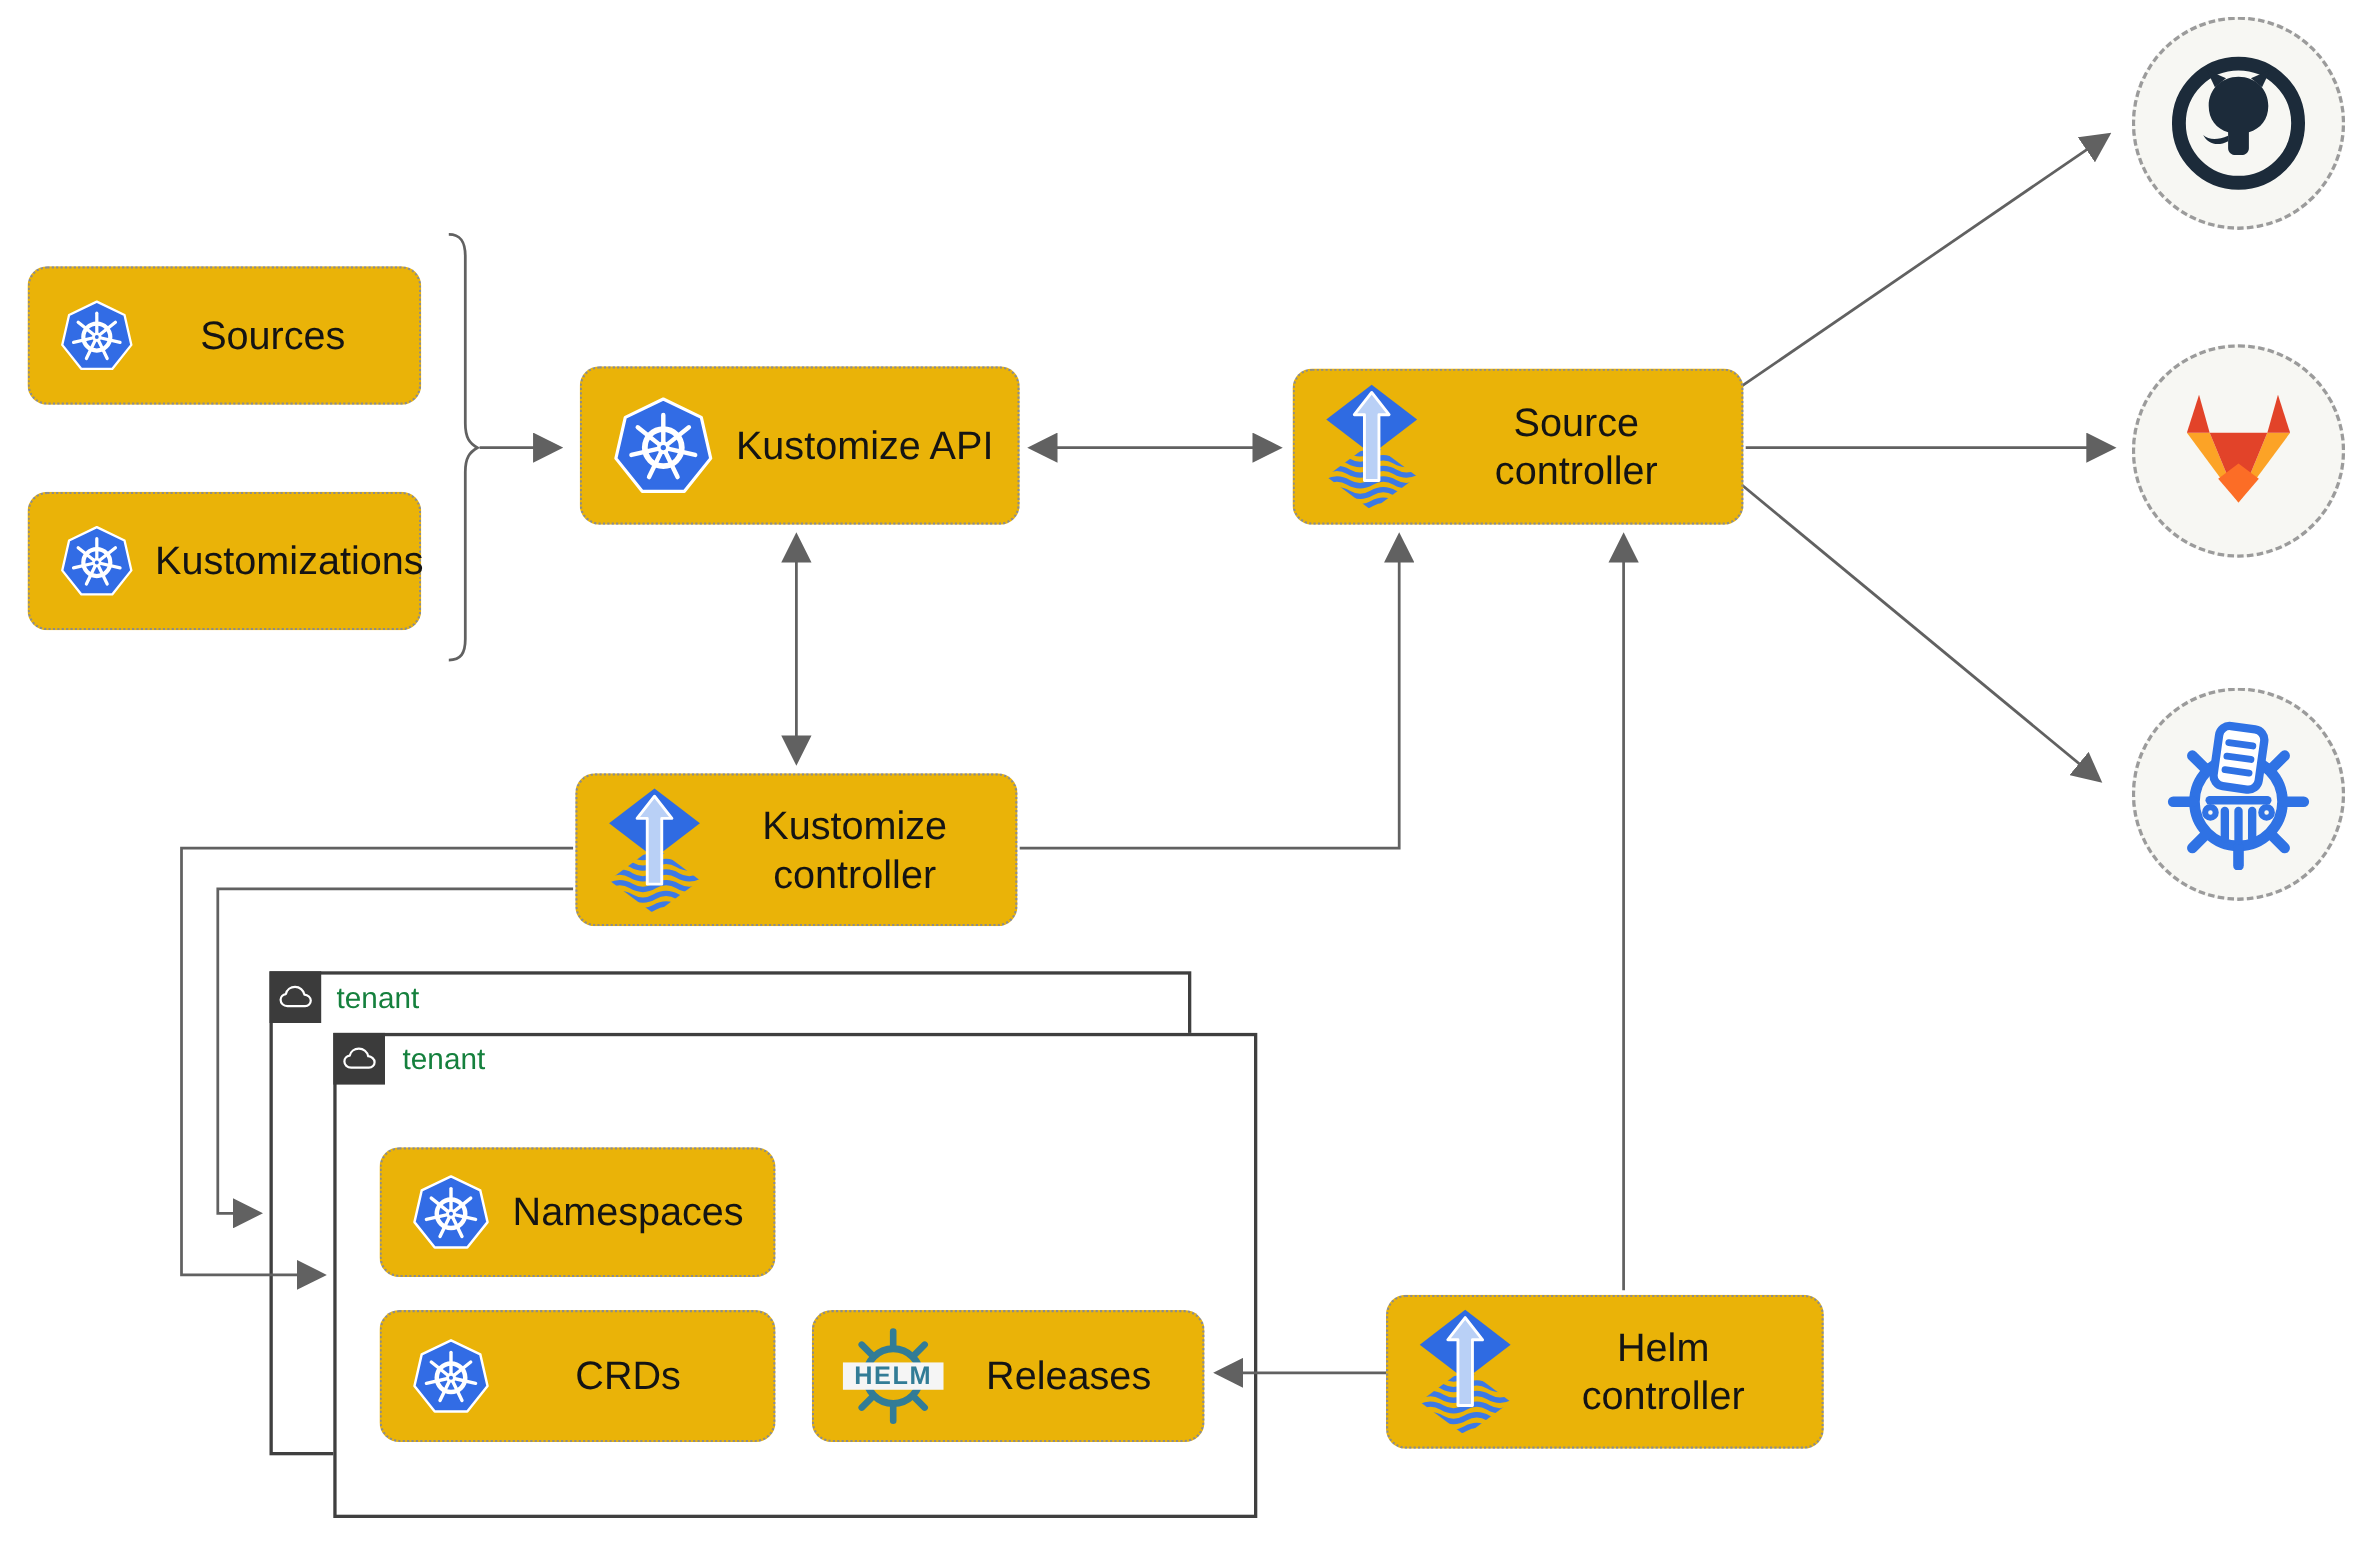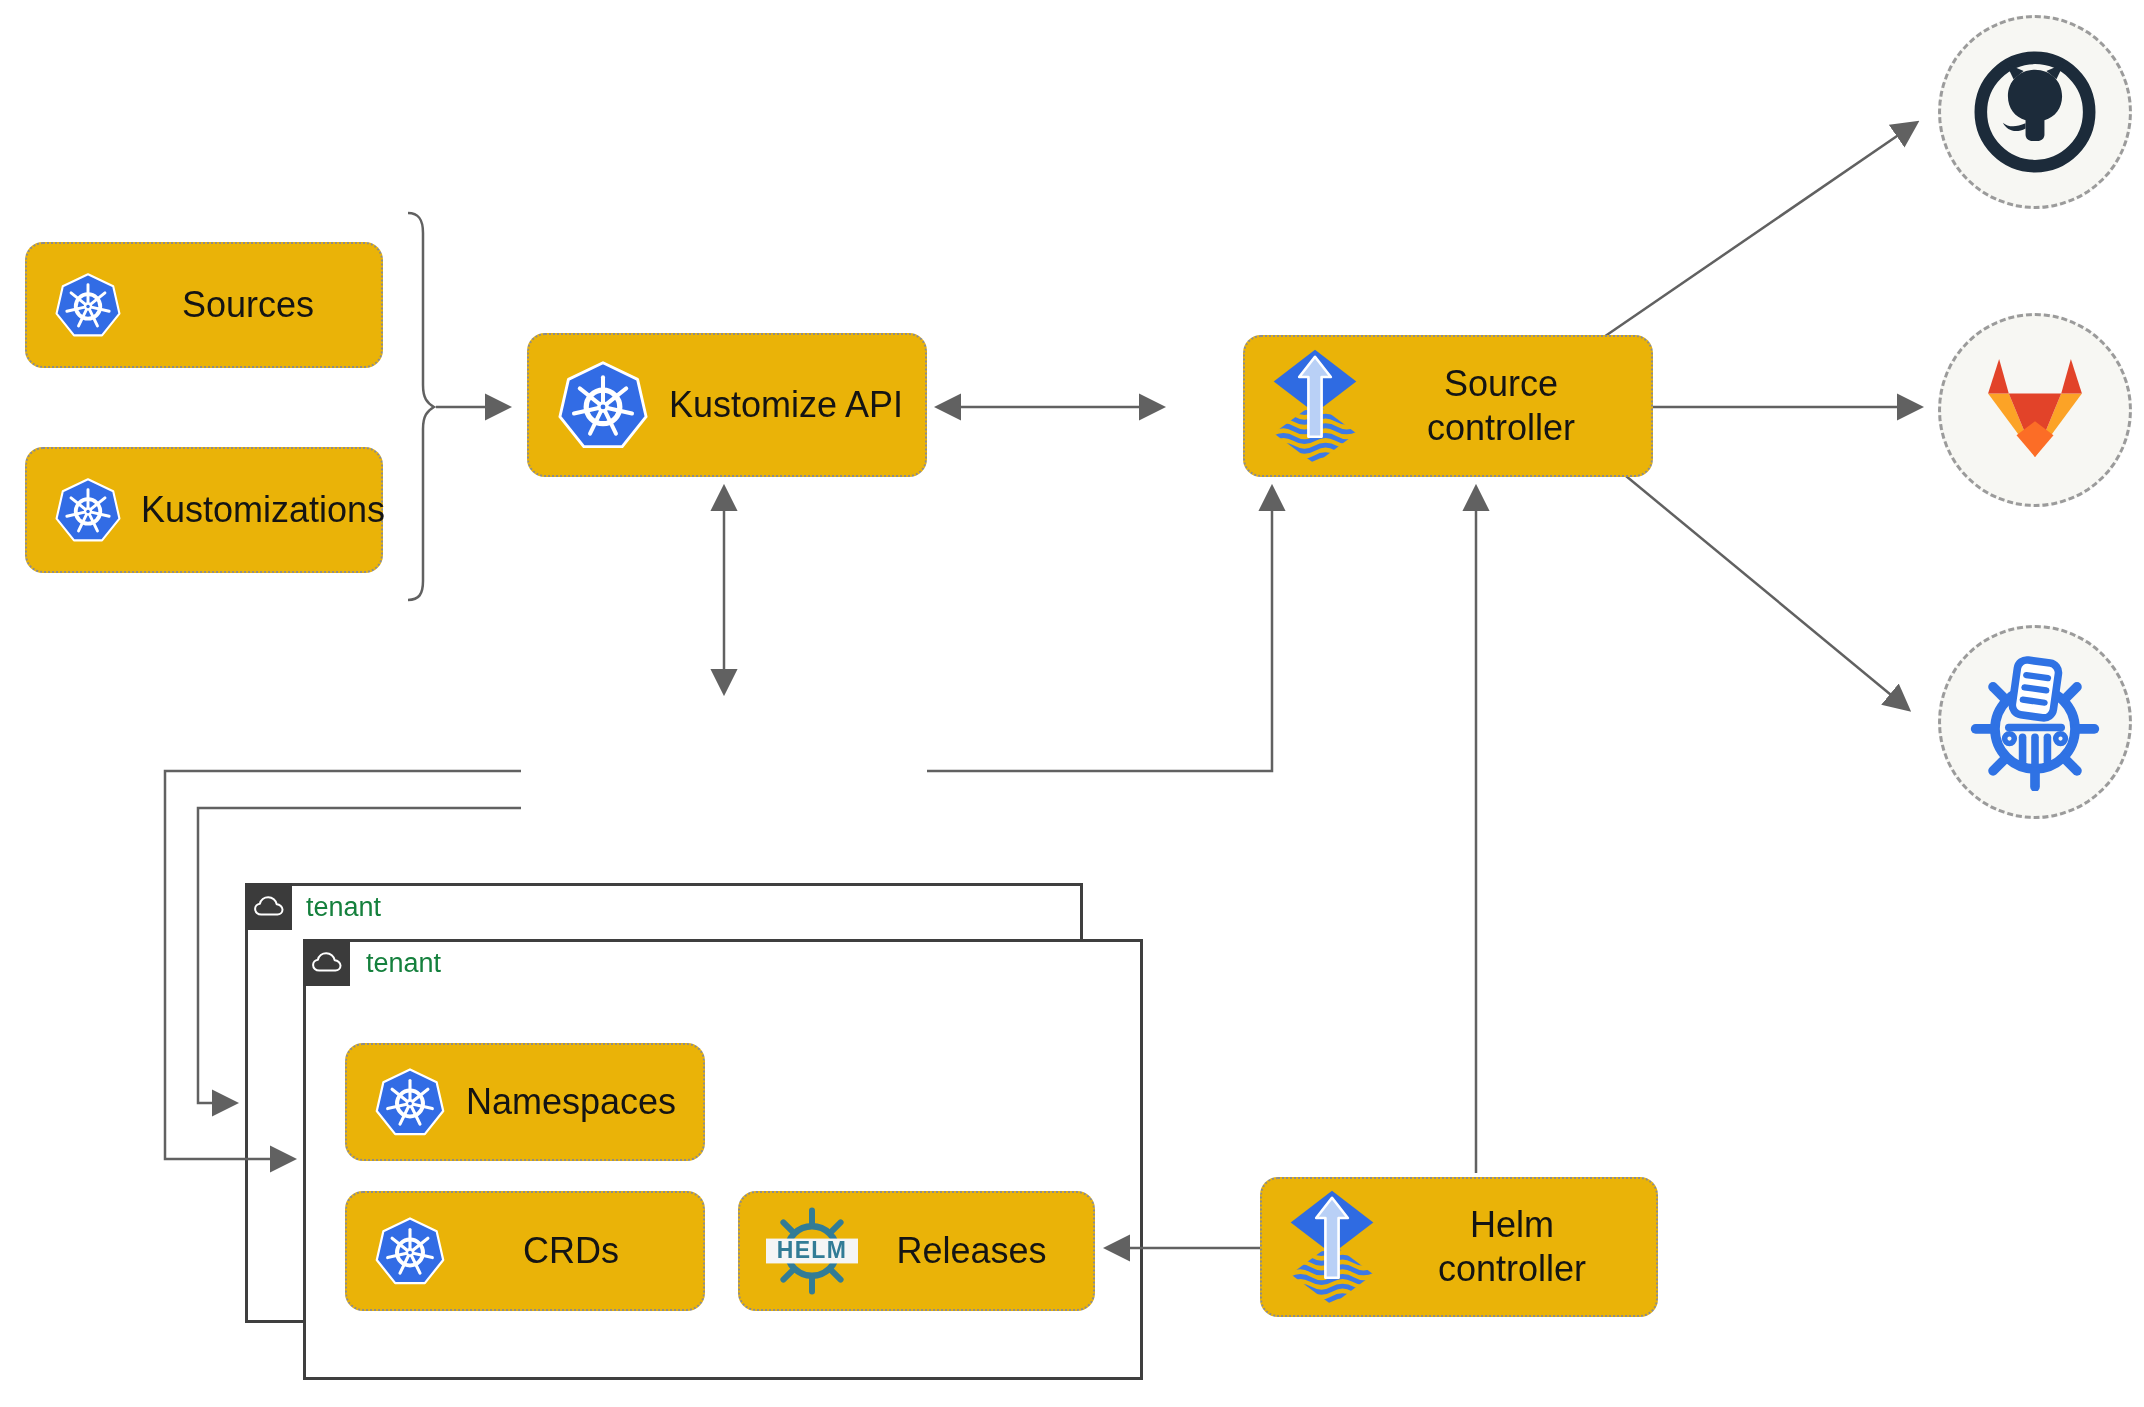--- a/index.html
+++ b/index.html
@@ -23,21 +23,21 @@
           border:3px dashed #9b9b9b;display:flex;align-items:center;justify-content:center;
           z-index:4;box-sizing:border-box;}
 
   .overlay{position:absolute;left:0;top:0;z-index:3;pointer-events:none;}
   .ln{stroke:#616161;stroke-width:2.5;fill:none;}
 
   
   #box-sources{left:25px;top:242px;width:358px;height:126px;}
   #box-kustomizations{left:25px;top:447px;width:358px;height:126px;}
   #box-k8sapi{left:527px;top:333px;width:400px;height:144px;}
-  #box-sourcectrl{left:1243px;top:335px;width:410px;height:142px;}
+  #box-sourcectrl{left:1175px;top:335px;width:410px;height:142px;}
   #box-kustomizectrl{left:523px;top:703px;width:402px;height:139px;}
   #box-helmctrl{left:1260px;top:1177px;width:398px;height:140px;}
   #box-namespaces{left:345px;top:1043px;width:360px;height:118px;}
   #box-rbac{left:738px;top:1043px;width:357px;height:118px;}
   #box-crds{left:345px;top:1191px;width:360px;height:120px;}
   #box-releases{left:738px;top:1191px;width:357px;height:120px;}
   #tenant-back{left:245px;top:883px;width:838px;height:440px;}
   #tenant-front{left:303px;top:939px;width:840px;height:441px;}
   #badge-back{left:245px;top:883px;width:47px;height:47px;}
   #badge-front{left:303px;top:939px;width:47px;height:47px;}
@@ -222,20 +222,26 @@
     <div class="lbl">Kustomize API</div>
   </div>
 
   <div class="nbox" id="box-sourcectrl">
     <svg class="icon" width="88" height="116">
         <use href="#sym-flux"></use>
       </svg>
     <div class="lbl wrap">Source controller</div>
   </div>
 
+  <div class="nbox" id="box-kustomizectrl">
+    <svg class="icon" width="88" height="116">
+        <use href="#sym-flux"></use>
+      </svg>
+    <div class="lbl wrap">Kustomize controller</div>
+  </div>
 
   <div class="nbox" id="box-helmctrl">
     <svg class="icon" width="88" height="116">
         <use href="#sym-flux"></use>
       </svg>
     <div class="lbl wrap">Helm controller</div>
   </div>
 
   <div class="nbox" id="box-namespaces">
     <svg class="icon" width="74" height="74">

